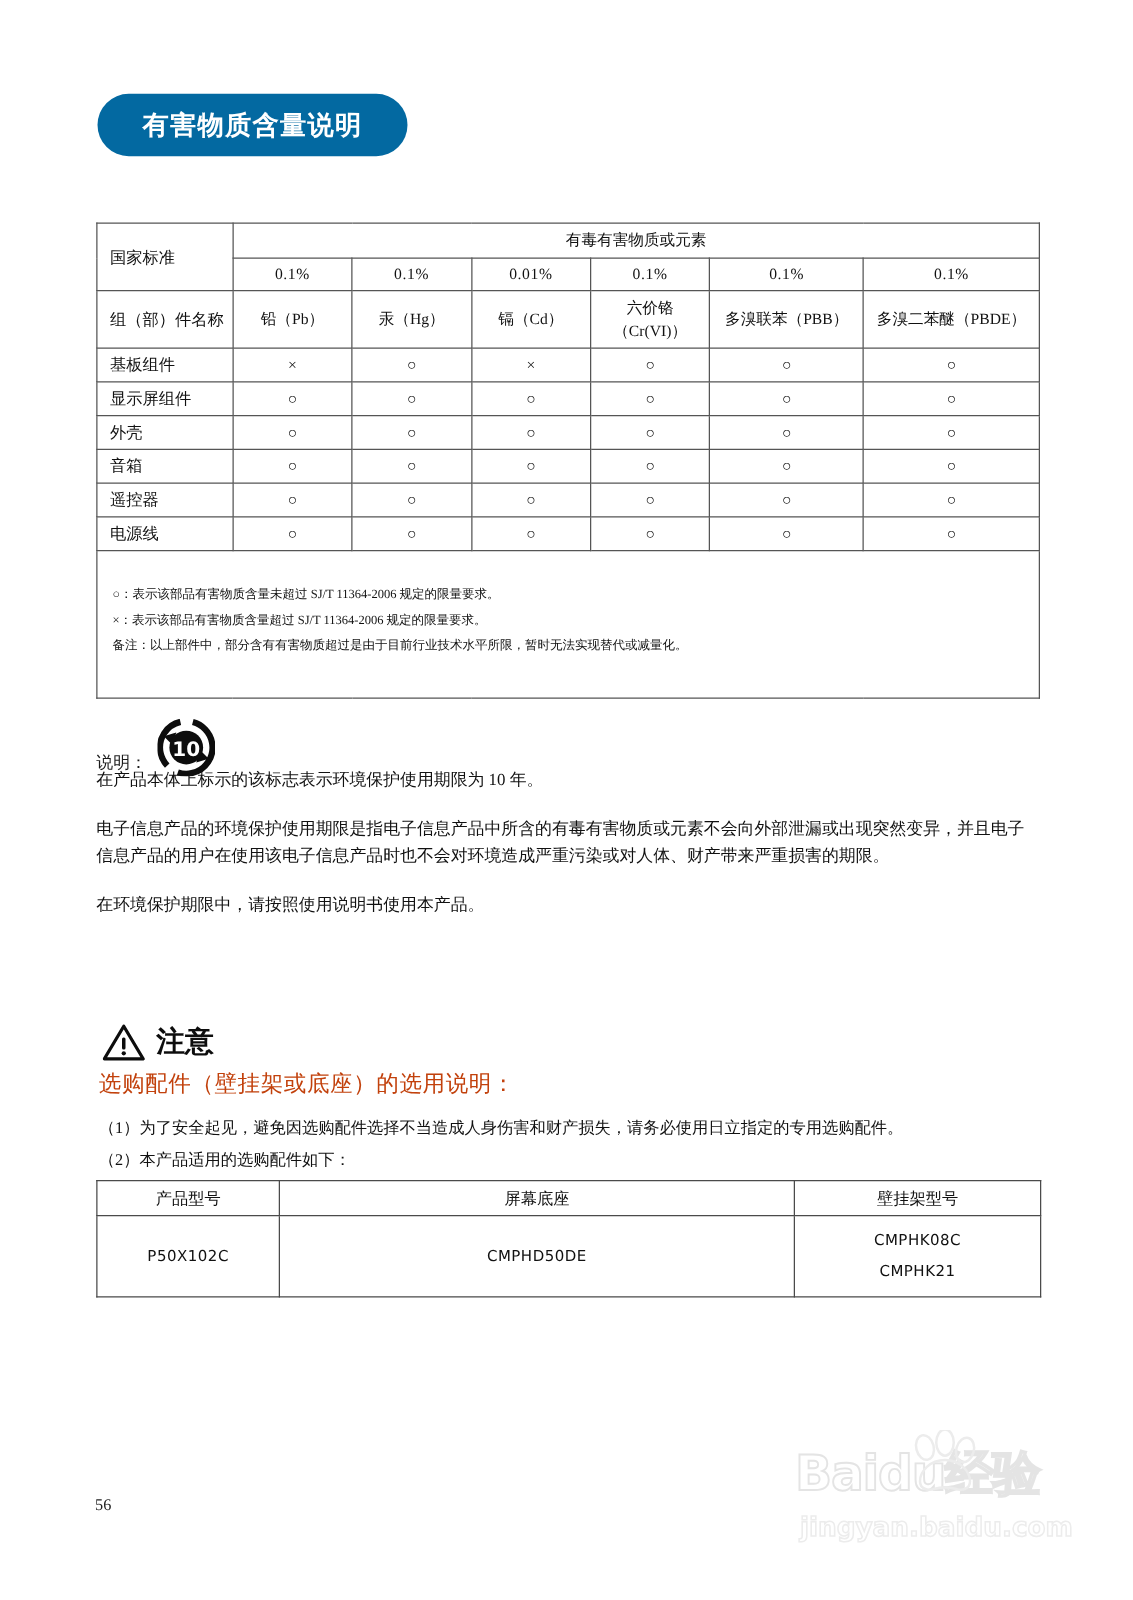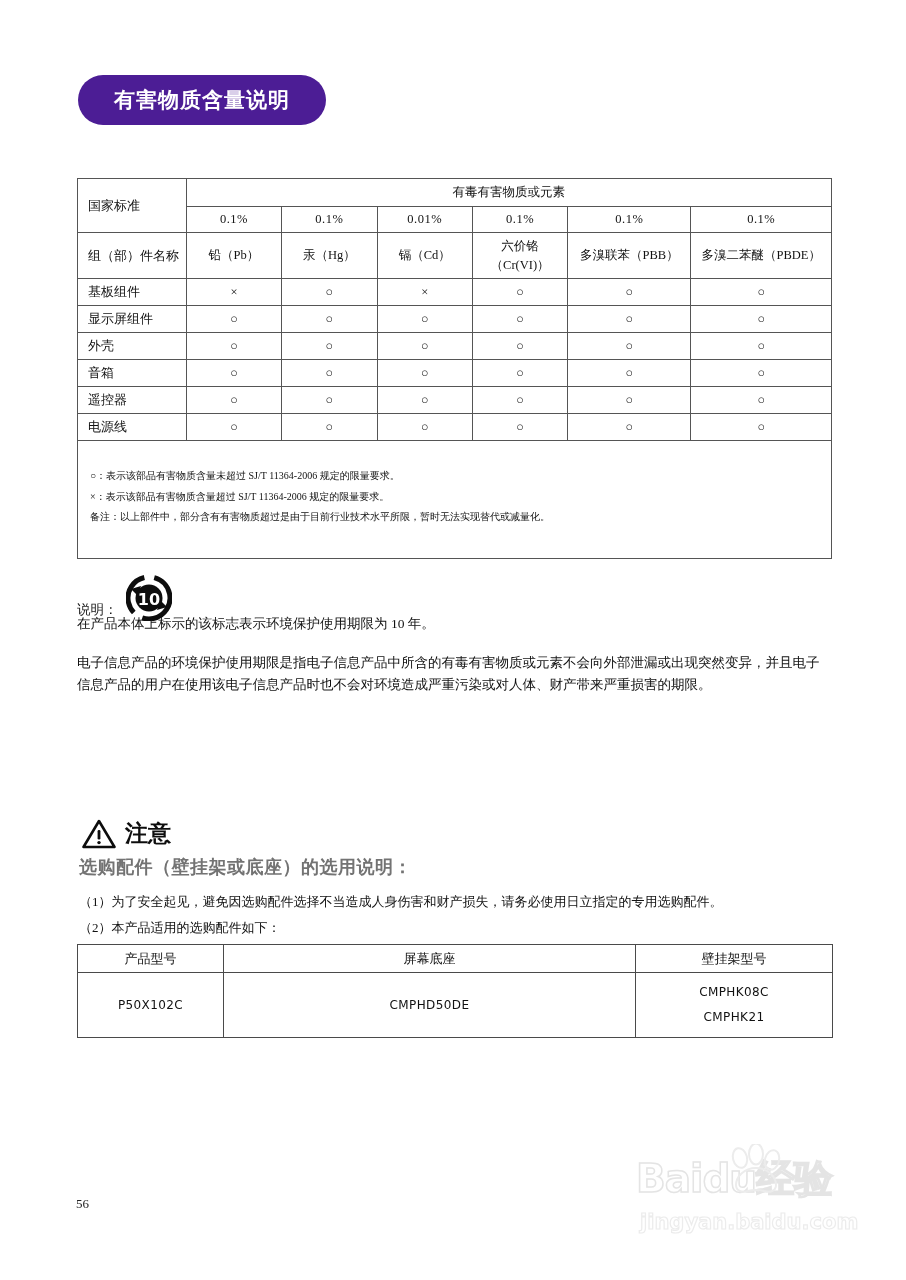--- a/index.html
+++ b/index.html
@@ -23,21 +23,21 @@
     height: 1280px;
   }
 
   
   .title-pill {
     position: absolute;
     left: 78px;
     top: 75px;
     width: 248px;
     height: 50px;
-    background: #4c1d95;
+    background: #0369a1;
     border-radius: 25px;
     display: flex;
     align-items: center;
     justify-content: center;
   }
   .title-pill-text {
     color: #ffffff;
     font-family: "DejaVu Sans", "Liberation Sans", sans-serif;
     font-size: 21px;
     font-weight: bold;
@@ -142,22 +142,22 @@
     font-size: 23px;
     font-weight: bold;
     color: #0d0d0d;
   }
   .caution-sub {
     position: absolute;
     left: 79px;
     top: 855px;
     font-family: "DejaVu Sans", "Liberation Sans", sans-serif;
     font-size: 18px;
-    font-weight: bold;
-    color: #737373;
+    font-weight: normal;
+    color: #c2410c;
     letter-spacing: .5px;
   }
   .caution-item {
     position: absolute;
     left: 79px;
     font-size: 13px;
     color: #111111;
     white-space: nowrap;
   }
 
@@ -360,20 +360,21 @@
         <polygon points="5,14 15,11 12,21" fill="#0d0d0d"></polygon>
         <polygon points="41,32 31,35 34,25" fill="#0d0d0d"></polygon>
         <circle cx="23" cy="23" r="13.5" fill="#0d0d0d"></circle>
         <text x="23" y="29.5" text-anchor="middle" font-family="DejaVu Sans, Liberation Sans, sans-serif" font-size="16" font-weight="bold" fill="#ffffff">10</text>
       </svg>
     </span>
   </div>
 
   <div class="body-para" style="top:613px;">在产品本体上标示的该标志表示环境保护使用期限为 10 年。</div>
   <div class="body-para wrapped" style="top:652px;">电子信息产品的环境保护使用期限是指电子信息产品中所含的有毒有害物质或元素不会向外部泄漏或出现突然变异，并且电子信息产品的用户在使用该电子信息产品时也不会对环境造成严重污染或对人体、财产带来严重损害的期限。</div>
+  <div class="body-para" style="top:713px;">在环境保护期限中，请按照使用说明书使用本产品。</div>
 
   <div class="caution-head">
     <span class="caution-tri">
       <svg width="34" height="30" viewBox="0 0 34 30" aria-hidden="true">
         <path d="M17 2 L32.5 28 L1.5 28 Z" fill="none" stroke="#0d0d0d" stroke-width="2.6" stroke-linejoin="round"></path>
         <rect x="15.6" y="11" width="2.8" height="9.5" rx="1.2" fill="#0d0d0d"></rect>
         <circle cx="17" cy="23.6" r="1.7" fill="#0d0d0d"></circle>
       </svg>
     </span>
     <span class="caution-word">注意</span>

